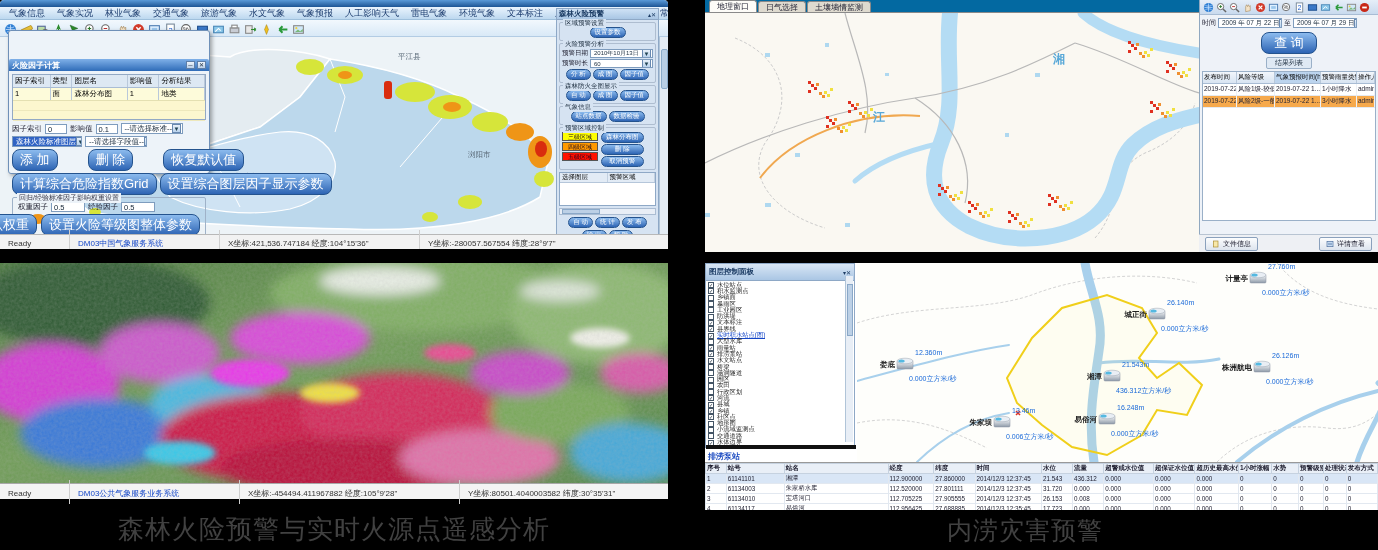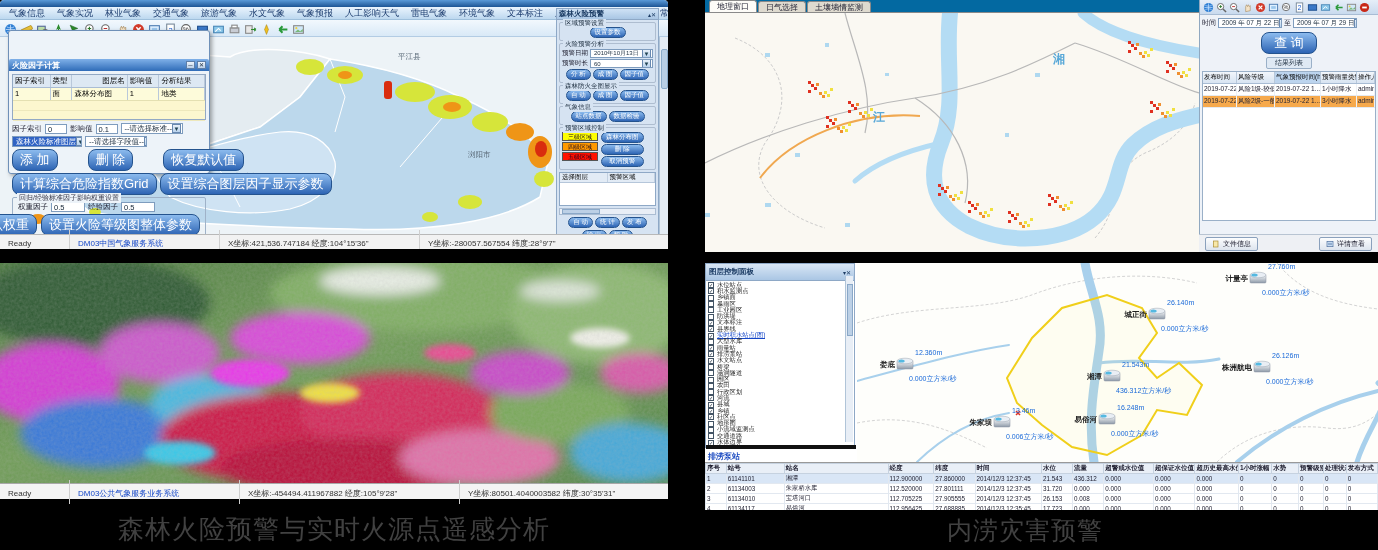--- a/index.html
+++ b/index.html
@@ -249,21 +249,21 @@
       <div id="fd-title">
         <span>火险因子计算</span>
           <span class="sp"></span>
         <span class="winbtn">─</span>
         <span class="winbtn">✕</span>
       </div>
       <div id="fd-table">
         <div id="fd-thead">
             <span style="width: 38px;">因子索引</span>
             <span style="width: 22px;">类型</span>
-            <span style="width: 56px; text-align: right;">图层名</span>
+            <span style="width: 56px;">图层名</span>
             <span style="width: 32px;">影响值</span>
             <span style="width: 46px;">分析结果</span>
           </div>
         <div id="fd-row">
             <span style="width: 38px;">1</span>
             <span style="width: 22px;">面</span>
             <span style="width: 56px;">森林分布图</span>
             <span style="width: 32px;">1</span>
             <span style="width: 46px;">地类</span>
           </div>

